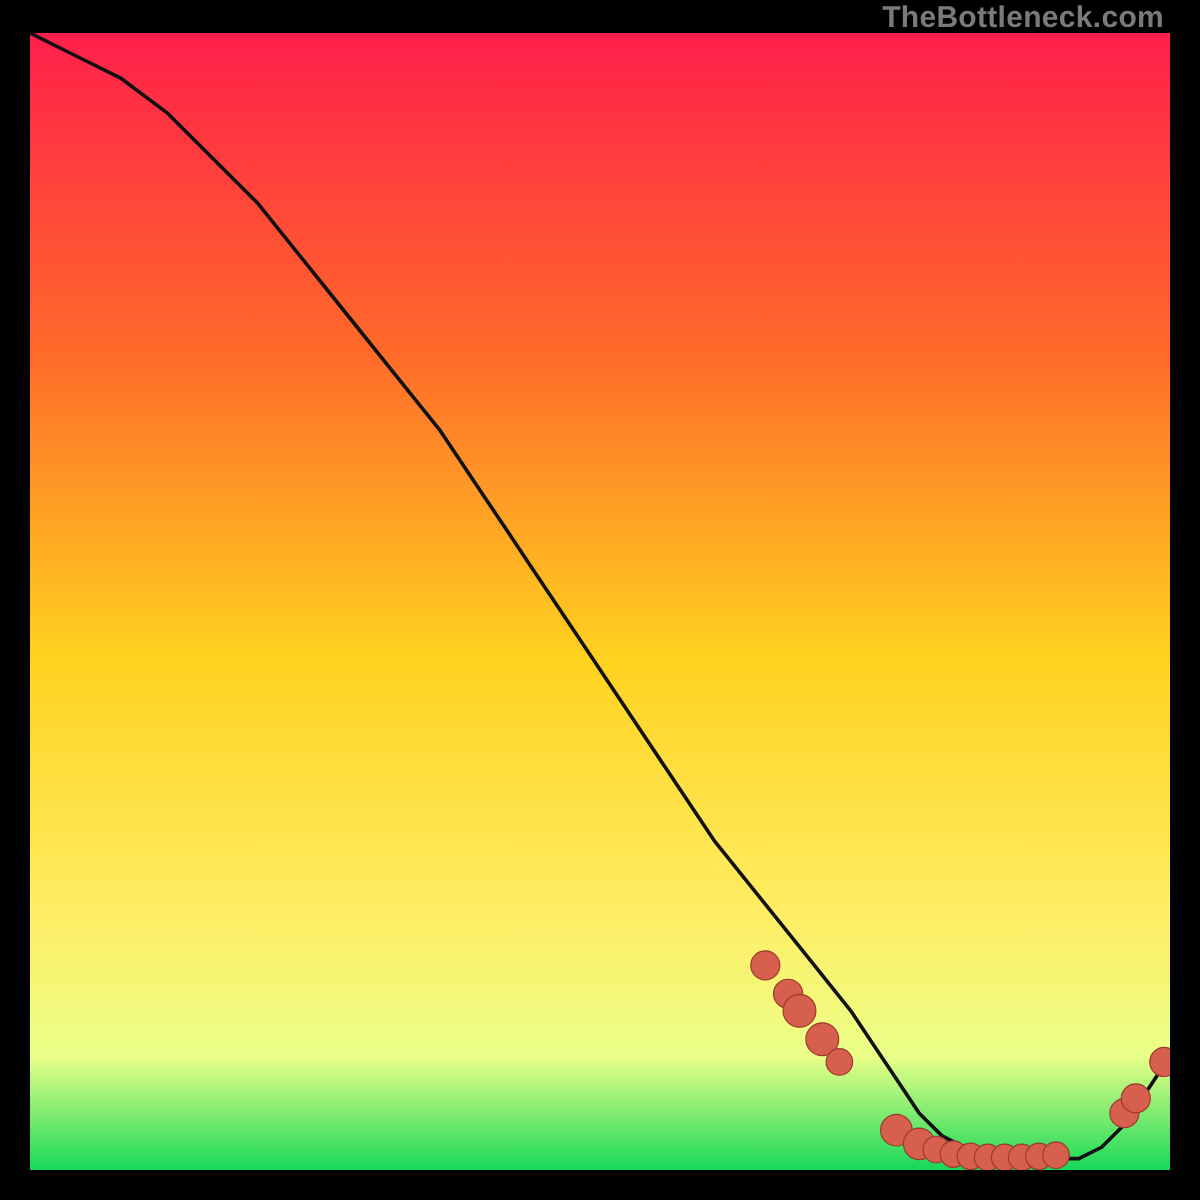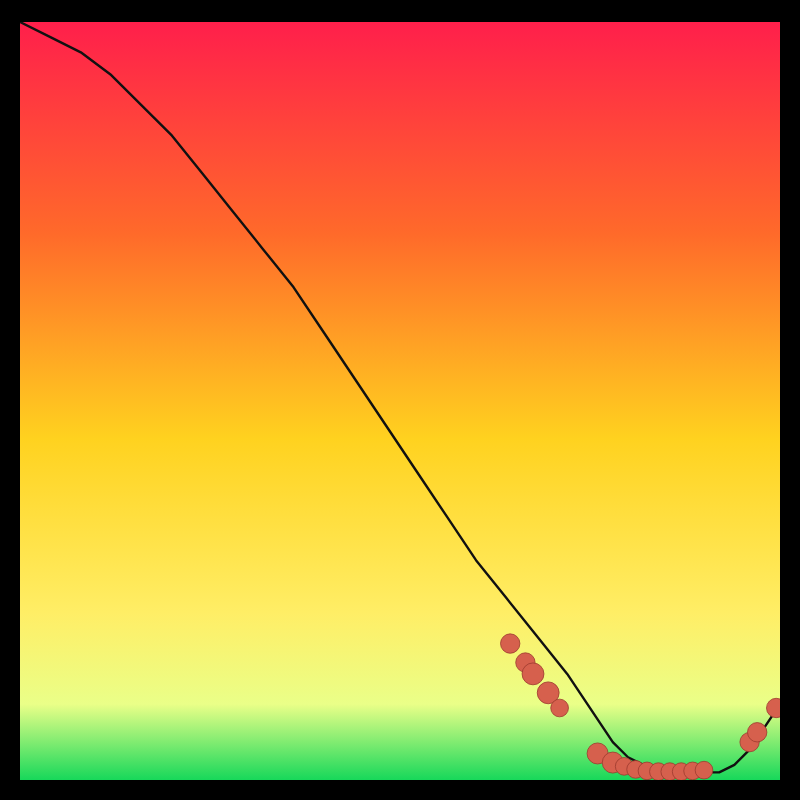--- a/index.html
+++ b/index.html
@@ -30,20 +30,21 @@
     color: #7a7a7a;
     letter-spacing: 0.2px;
     user-select: none;
   }
   svg { display: block; }
 </style>
 </head>
 <body>
 
 <div class="stage">
+  <div class="watermark">TheBottleneck.com</div>
   <div class="plot-frame">
     <svg class="plot-inner" id="plot-svg" viewBox="0 0 760 758" width="760" height="758" preserveAspectRatio="none">
       <defs>
         <linearGradient id="bg-grad" x1="0" y1="0" x2="0" y2="1">
           <stop id="g0" offset="0%" stop-color="#ff1f4b"></stop>
           <stop id="g1" offset="28%" stop-color="#ff6a2a"></stop>
           <stop id="g2" offset="55%" stop-color="#ffd21f"></stop>
           <stop id="g3" offset="78%" stop-color="#ffee66"></stop>
           <stop id="g4" offset="90%" stop-color="#eaff88"></stop>
           <stop id="g5" offset="100%" stop-color="#17d85a"></stop>

